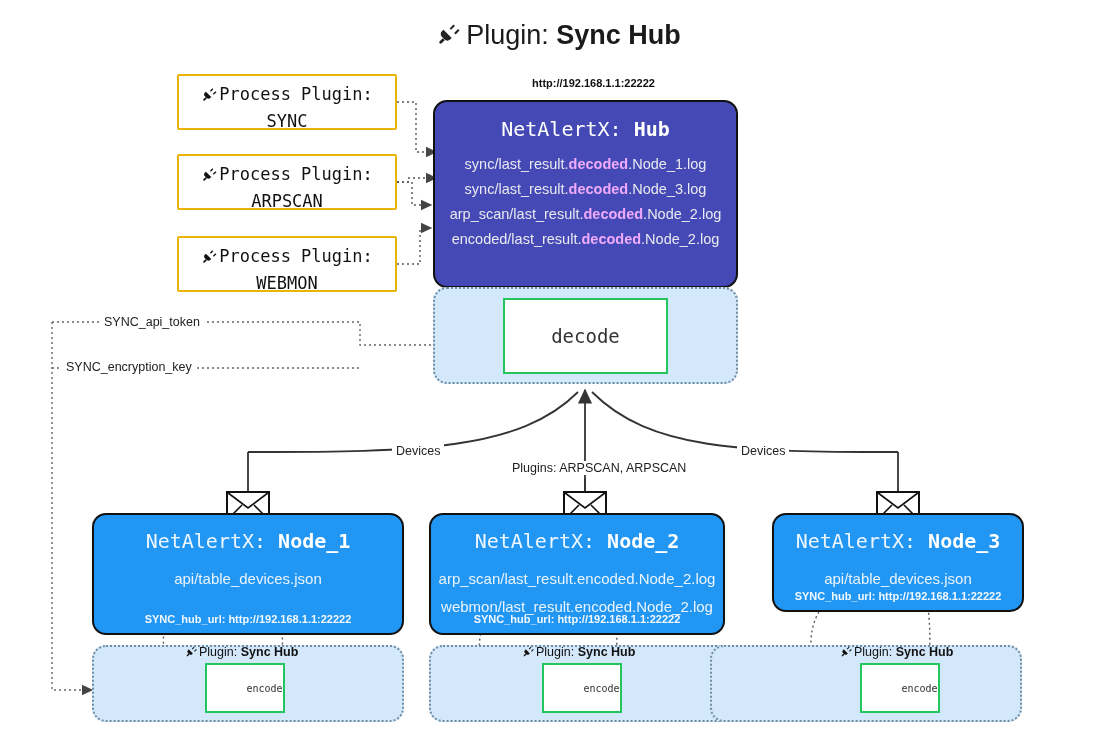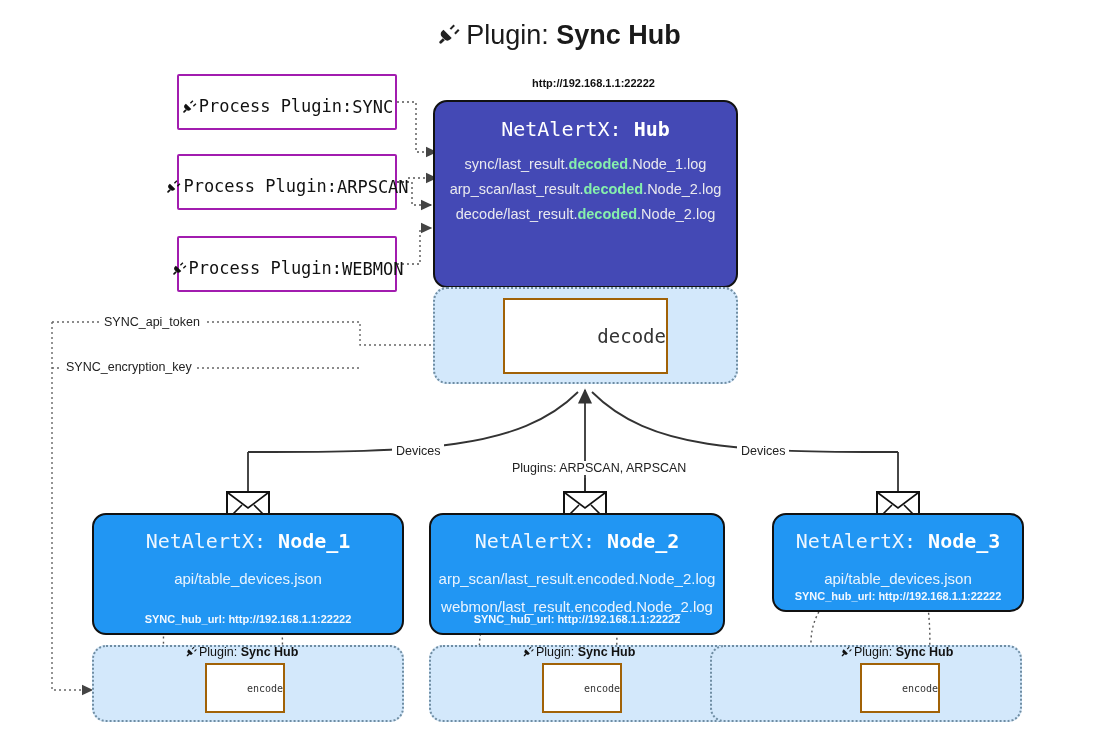--- a/index.html
+++ b/index.html
@@ -10,54 +10,54 @@
 
   
   .title{position:absolute;left:0;top:18px;width:1117px;text-align:center;
          font-size:27px;line-height:34px;white-space:nowrap;}
   .title .plug{display:inline-block;vertical-align:-3px;margin-right:4px;}
   .title .b{font-weight:bold;}
 
   
   .box{position:absolute;box-sizing:border-box;}
 
-  .procbox{border:2px solid #a21caf;background:#fff;border-radius:2px;
+  .procbox{border:2px solid #eab308;background:#fff;border-radius:2px;
            font-family:"DejaVu Sans Mono","Liberation Mono",monospace;
            font-size:17px;line-height:24px;color:#111;
-           display:flex;flex-direction:row;align-items:center;
+           display:flex;flex-direction:column;align-items:center;
            justify-content:center;padding-top:10px;}
   .procbox .l1{white-space:nowrap;}
   .procbox .l1 .plug{display:inline-block;vertical-align:-3px;margin-right:1px;}
   .procbox .l2{white-space:nowrap;}
 
   .hubbox{background:#4449b5;border:2px solid #111;border-radius:14px;
           display:flex;flex-direction:column;align-items:center;}
   .hub-title{font-family:"DejaVu Sans Mono","Liberation Mono",monospace;
              font-size:20px;color:#ffffff;margin-top:15px;white-space:nowrap;}
   .hub-title .b{font-weight:bold;}
   .hub-lines{margin-top:11px;width:100%;}
   .hub-line{font-size:14.5px;line-height:25px;color:#e9e9ef;
             text-align:center;white-space:nowrap;}
-  .hub-line .b{font-weight:bold;color:#86efac;}
+  .hub-line .b{font-weight:bold;color:#f0abfc;}
 
   .nodebox{background:#2196f3;border:2px solid #111;border-radius:14px;
            display:flex;flex-direction:column;align-items:center;}
   .node-title{font-family:"DejaVu Sans Mono","Liberation Mono",monospace;
               font-size:20px;color:#eef6ff;margin-top:14px;white-space:nowrap;}
   .node-title .b{font-weight:bold;color:#ffffff;}
   .node-lines{margin-top:12px;width:100%;}
   .node-line{font-size:15px;line-height:28px;color:#eaf4fe;text-align:center;
              white-space:nowrap;}
   .node-foot{position:absolute;left:0;right:0;bottom:8px;text-align:center;
              font-size:11px;color:#f2f8ff;font-weight:bold;white-space:nowrap;}
 
   .cluster{border:2px dotted #6f8da3;background:#d3e8fb;border-radius:14px;}
-  .whitebox{background:#fff;border:2px solid #a16207;
+  .whitebox{background:#fff;border:2px solid #22c55e;
             font-family:"DejaVu Sans Mono","Liberation Mono",monospace;
-            color:#333;display:flex;align-items:center;justify-content:flex-end;}
+            color:#333;display:flex;align-items:center;justify-content:center;}
   .whitebox.big{font-size:19px;}
   .whitebox.small{font-size:10px;padding-left:39px;}
 
   .plugin-tag{position:absolute;font-size:12.5px;color:#111;white-space:nowrap;}
   .plugin-tag .b{font-weight:bold;}
   .plugin-tag .plug{display:inline-block;vertical-align:-2px;margin-right:1px;}
 
   .edge-label{position:absolute;font-size:12.5px;color:#222;white-space:nowrap;
               background:#ffffff;padding:0 4px;}
   .hub-url{position:absolute;font-size:11px;font-weight:bold;color:#111;
@@ -171,22 +171,23 @@
           </svg></span><span>Process Plugin:</span></div>
     <div class="l2">WEBMON</div>
   </div>
 
   <div class="hub-url" style="left:532px;top:77px;">http://192.168.1.1:22222</div>
 
   <div class="box hubbox" style="left:433px;top:100px;width:305px;height:188px;">
     <div class="hub-title"><span>NetAlertX: </span><span class="b">Hub</span></div>
     <div class="hub-lines">
       <div class="hub-line"><span>sync/last_result.</span><span class="b">decoded</span><span>.Node_1.log</span></div>
+      <div class="hub-line"><span>sync/last_result.</span><span class="b">decoded</span><span>.Node_3.log</span></div>
       <div class="hub-line"><span>arp_scan/last_result.</span><span class="b">decoded</span><span>.Node_2.log</span></div>
-      <div class="hub-line"><span>decode/last_result.</span><span class="b">decoded</span><span>.Node_2.log</span></div>
+      <div class="hub-line"><span>encoded/last_result.</span><span class="b">decoded</span><span>.Node_2.log</span></div>
     </div>
   </div>
 
   <div class="box cluster" style="left:433px;top:287px;width:305px;height:97px;"></div>
   <div class="box whitebox big" style="left:503px;top:298px;width:165px;height:76px;">
     <span>decode</span>
   </div>
 
   <div class="edge-label" style="left:100px;top:315px;">SYNC_api_token</div>
   <div class="edge-label" style="left:62px;top:360px;">SYNC_encryption_key</div>

